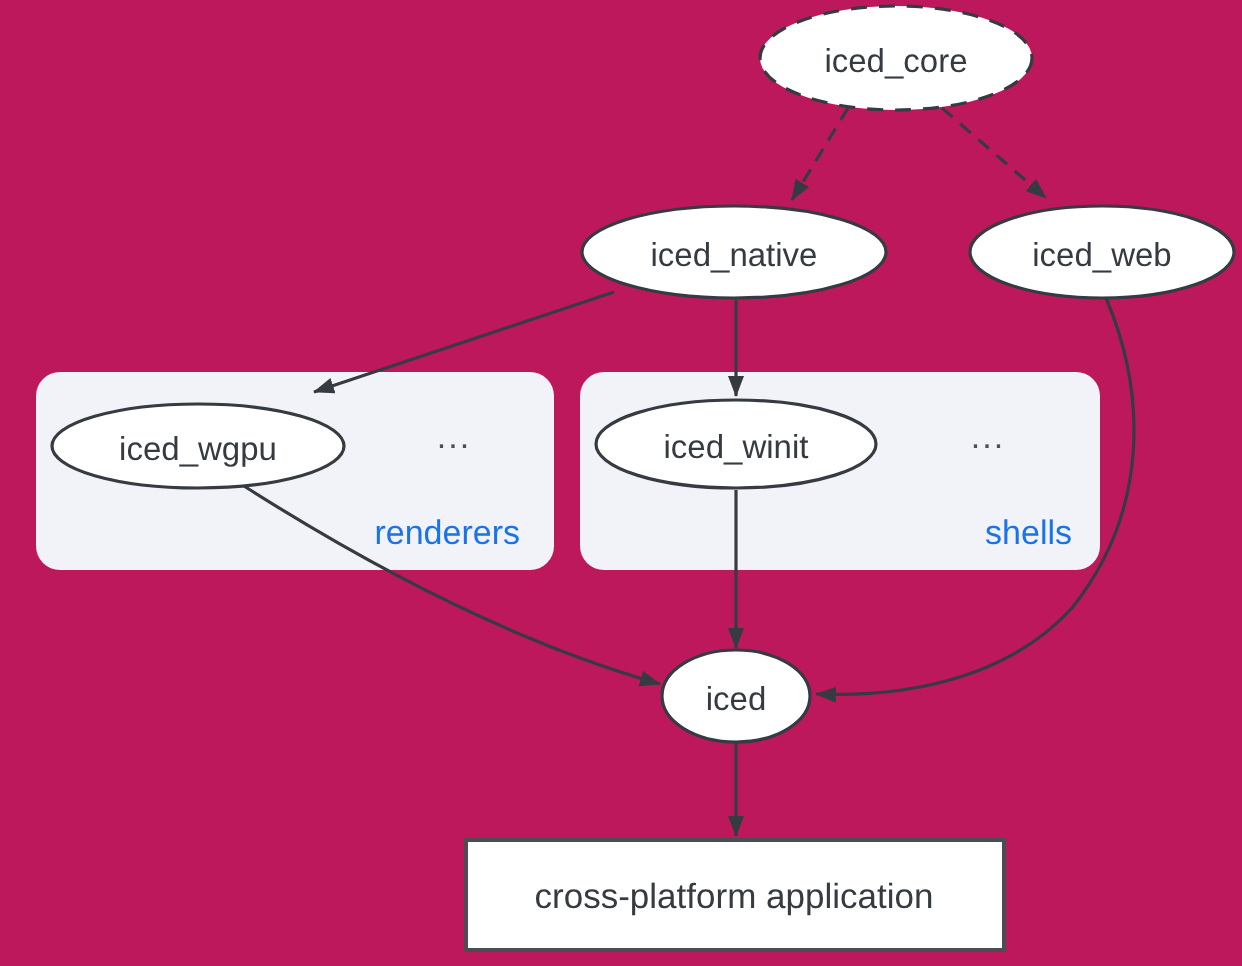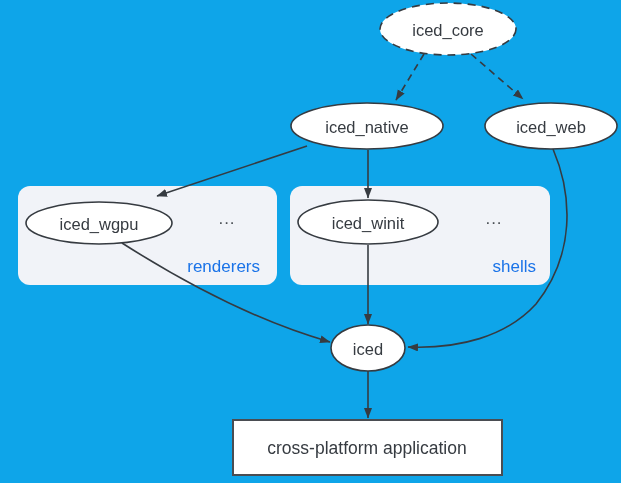--- a/index.html
+++ b/index.html
@@ -4,21 +4,21 @@
 <style>
   html, body {
     margin: 0;
     padding: 0;
     background: #ffffff;
   }
   .canvas {
     width: 621px;
     height: 483px;
     position: relative;
-    background: #0ea5e9;
+    background: #be185d;
     font-family: "Liberation Sans", sans-serif;
   }
   svg { display: block; }
 
   .group-box {
     fill: #f1f3f8;
     stroke: none;
   }
   .node-ellipse {
     fill: #ffffff;

